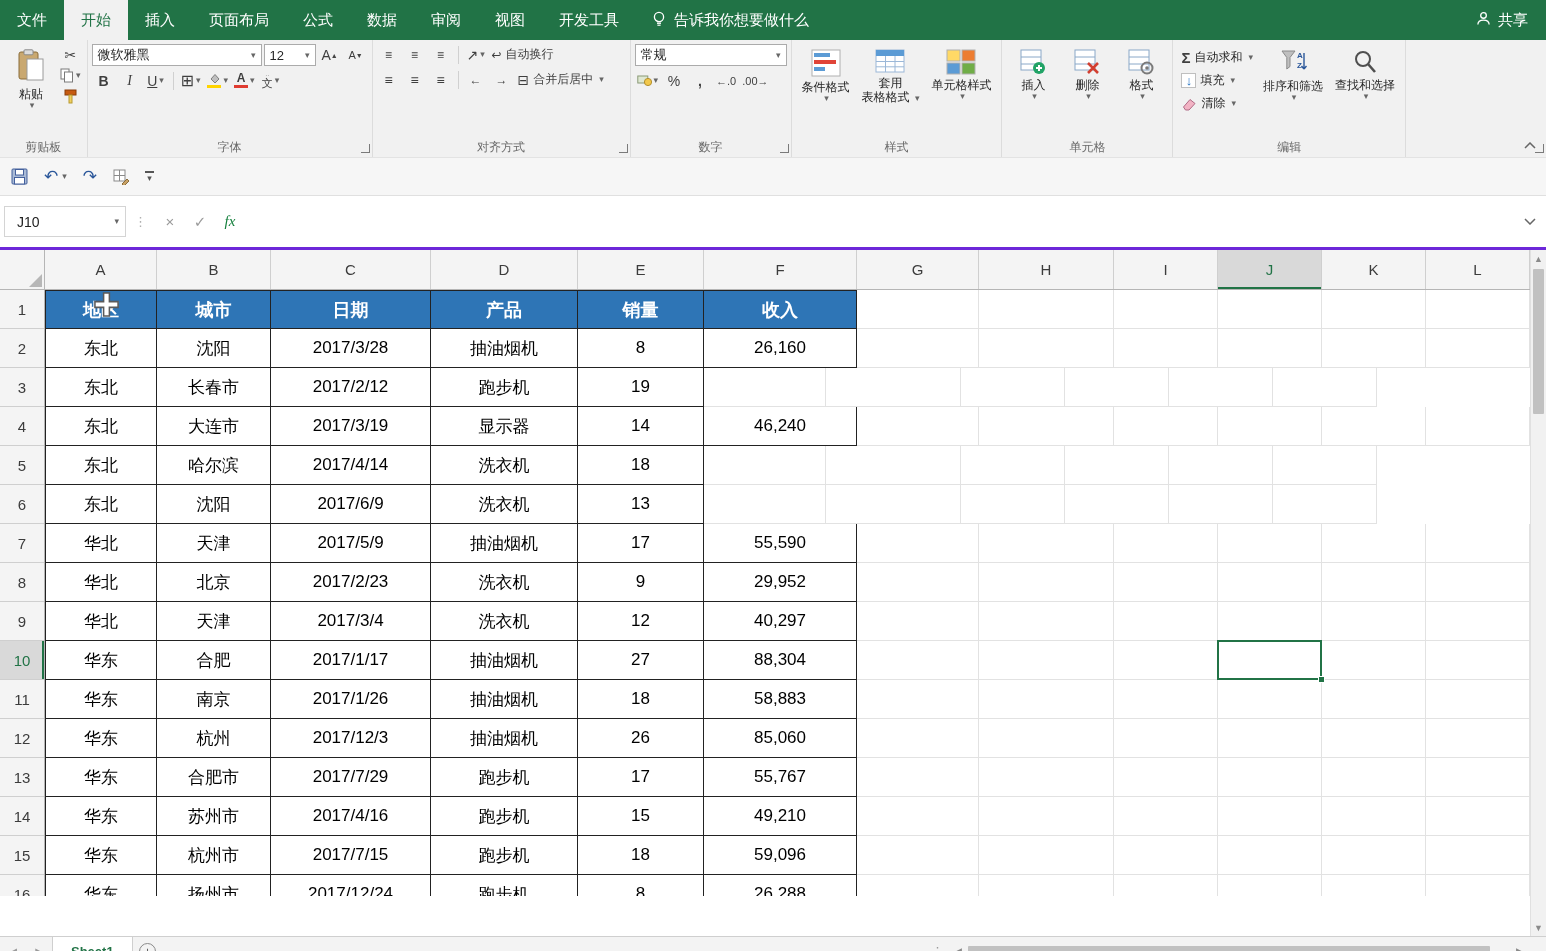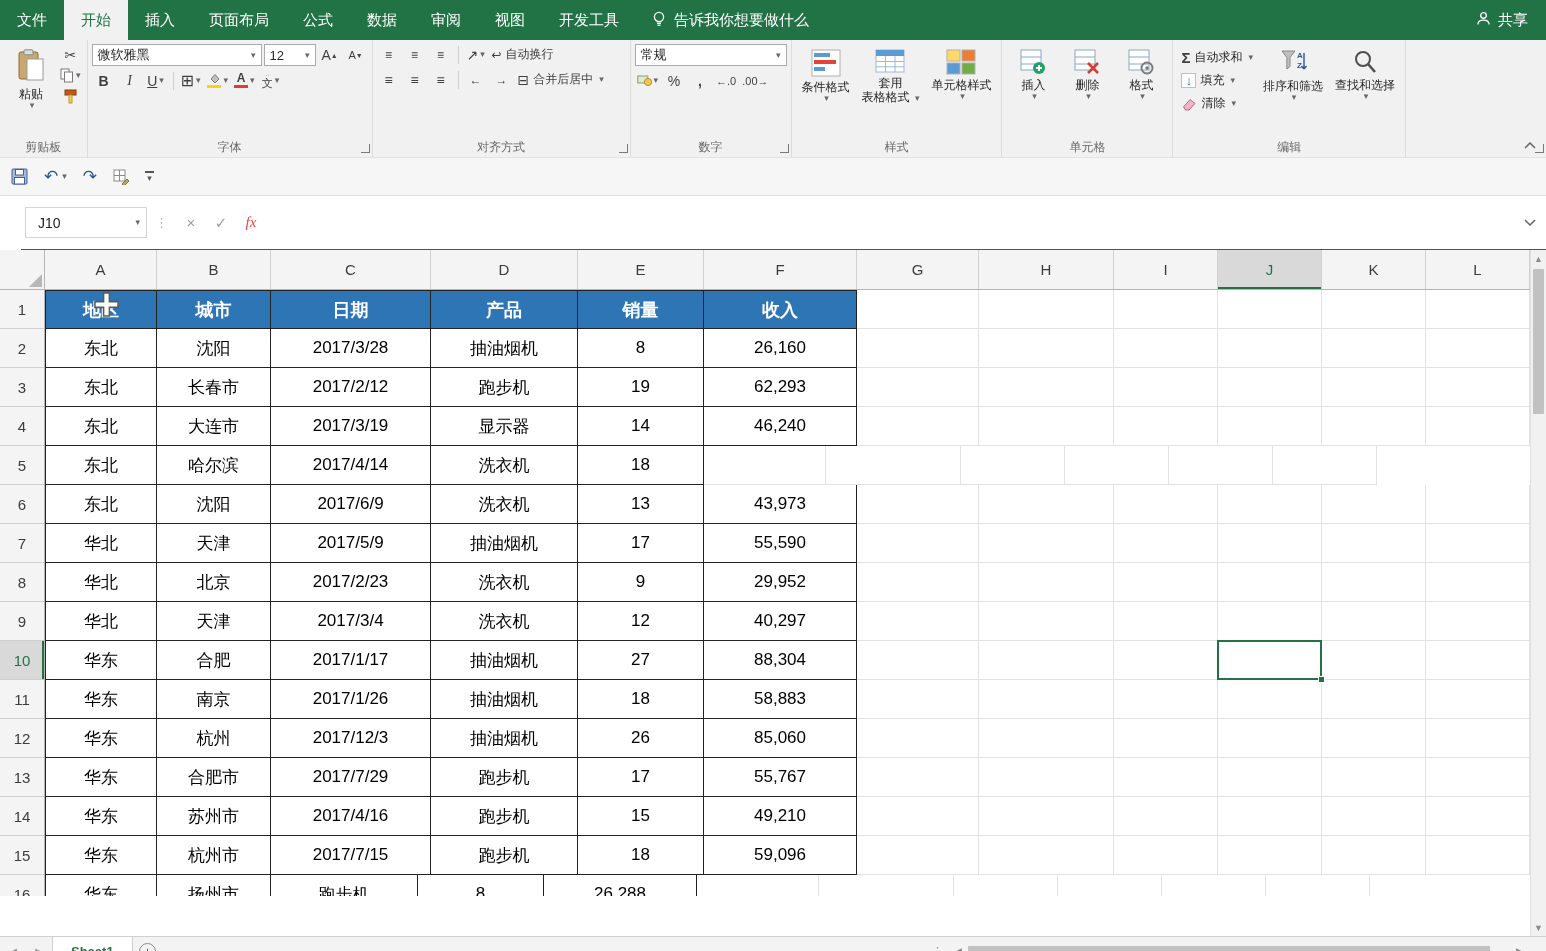--- a/index.html
+++ b/index.html
@@ -41,25 +41,25 @@
 .fillarrow{color:#1f6fc0;font-weight:bold;font-size:13px;border:1px solid #bfbfbf;width:15px;height:15px;display:inline-flex;align-items:center;justify-content:center;background:#fff;}
 .collapse{position:absolute;right:10px;bottom:5px;cursor:pointer;}
 
 
 .qat{height:38px;background:#f6f6f6;display:flex;align-items:center;padding:0 8px;gap:10px;border-bottom:1px solid #e0e0e0;}
 .qbtn{display:inline-flex;align-items:center;gap:2px;cursor:pointer;font-size:17px;color:#2b579a;padding:2px 3px;border-radius:2px;}
 .qcust{display:inline-flex;flex-direction:column;align-items:center;line-height:7px;font-size:9px;color:#555;}
 .qcust .bar{width:9px;height:1.5px;background:#555;margin-bottom:2px;}
 
 
-.fxbar{height:54px;background:#fff;display:flex;align-items:center;padding:0 4px;border-bottom:1px solid #6d28d9;margin-left:21px;}
+.fxbar{height:54px;background:#fff;display:flex;align-items:center;padding:0 4px;border-bottom:3px solid #6d28d9;}
 .namebox{width:122px;height:31px;border:1px solid #d4d4d4;display:flex;align-items:center;justify-content:space-between;padding:0 6px 0 12px;font-size:14px;color:#222;cursor:pointer;background:#fff;}
 .fxsep{color:#b0b0b0;font-size:13px;padding:0 8px;cursor:col-resize;}
 .fbtn{width:30px;height:28px;display:inline-flex;align-items:center;justify-content:center;color:#9b9b9b;font-size:15px;cursor:pointer;}
-.fbtn.fx{color:#ef4444;font-style:italic;font-family:"Liberation Serif","DejaVu Serif",serif;font-size:15px;}
+.fbtn.fx{color:#15803d;font-style:italic;font-family:"Liberation Serif","DejaVu Serif",serif;font-size:15px;}
 .finput{flex:1;height:31px;display:flex;align-items:center;padding:0 8px;font-size:14px;cursor:text;}
 .fexpand{width:24px;display:flex;align-items:center;justify-content:center;cursor:pointer;}
 
 
 .sheet{position:relative;height:686px;background:#fff;}
 .headrow{display:flex;height:40px;border-bottom:1px solid #b5b5b5;background:#f4f4f4;width:1530px;}
 .corner{width:45px;height:100%;border-right:1px solid #b5b5b5;position:relative;cursor:pointer;background:#f4f4f4;flex-shrink:0;}
 .corner .tri{position:absolute;right:2px;bottom:2px;width:0;height:0;border-left:13px solid transparent;border-bottom:13px solid #b7b7b7;}
 .colheaders{display:flex;}
 .colh{height:100%;display:flex;align-items:center;justify-content:center;font-size:15px;color:#3c3c3c;border-right:1px solid #cfcfcf;background:#f4f4f4;flex-shrink:0;cursor:pointer;}
@@ -548,21 +548,20 @@
             <div class="cell empty" style="width: 104px;"></div>
             <div class="cell empty" style="width: 104px;"></div>
             <div class="cell empty" style="width: 104px;"></div>
           </div>
           <div class="grow">
             <div class="cell tdata c0" style="width: 112px;">东北</div>
             <div class="cell tdata" style="width: 114px;">长春市</div>
             <div class="cell tdata" style="width: 160px;">2017/2/12</div>
             <div class="cell tdata" style="width: 147px;">跑步机</div>
             <div class="cell tdata" style="width: 126px;">19</div>
-            <div class="cell tdata" style="width: 153px;">62,293</div>
             <div class="cell empty" style="width: 122px;"></div>
             <div class="cell empty" style="width: 135px;"></div>
             <div class="cell empty" style="width: 104px;"></div>
             <div class="cell empty" style="width: 104px;"></div>
             <div class="cell empty" style="width: 104px;"></div>
             <div class="cell empty" style="width: 104px;"></div>
           </div>
           <div class="grow">
             <div class="cell tdata c0" style="width: 112px;">东北</div>
             <div class="cell tdata" style="width: 114px;">大连市</div>
@@ -589,21 +588,20 @@
             <div class="cell empty" style="width: 104px;"></div>
             <div class="cell empty" style="width: 104px;"></div>
             <div class="cell empty" style="width: 104px;"></div>
           </div>
           <div class="grow">
             <div class="cell tdata c0" style="width: 112px;">东北</div>
             <div class="cell tdata" style="width: 114px;">沈阳</div>
             <div class="cell tdata" style="width: 160px;">2017/6/9</div>
             <div class="cell tdata" style="width: 147px;">洗衣机</div>
             <div class="cell tdata" style="width: 126px;">13</div>
-            <div class="cell tdata" style="width: 153px;">43,973</div>
             <div class="cell empty" style="width: 122px;"></div>
             <div class="cell empty" style="width: 135px;"></div>
             <div class="cell empty" style="width: 104px;"></div>
             <div class="cell empty" style="width: 104px;"></div>
             <div class="cell empty" style="width: 104px;"></div>
             <div class="cell empty" style="width: 104px;"></div>
           </div>
           <div class="grow">
             <div class="cell tdata c0" style="width: 112px;">华北</div>
             <div class="cell tdata" style="width: 114px;">天津</div>
@@ -726,20 +724,21 @@
             <div class="cell empty" style="width: 122px;"></div>
             <div class="cell empty" style="width: 135px;"></div>
             <div class="cell empty" style="width: 104px;"></div>
             <div class="cell empty" style="width: 104px;"></div>
             <div class="cell empty" style="width: 104px;"></div>
             <div class="cell empty" style="width: 104px;"></div>
           </div>
           <div class="grow">
             <div class="cell tdata c0" style="width: 112px;">华东</div>
             <div class="cell tdata" style="width: 114px;">扬州市</div>
+            <div class="cell tdata" style="width: 160px;">2017/12/24</div>
             <div class="cell tdata" style="width: 147px;">跑步机</div>
             <div class="cell tdata" style="width: 126px;">8</div>
             <div class="cell tdata" style="width: 153px;">26,288</div>
             <div class="cell empty" style="width: 122px;"></div>
             <div class="cell empty" style="width: 135px;"></div>
             <div class="cell empty" style="width: 104px;"></div>
             <div class="cell empty" style="width: 104px;"></div>
             <div class="cell empty" style="width: 104px;"></div>
             <div class="cell empty" style="width: 104px;"></div>
           </div>

